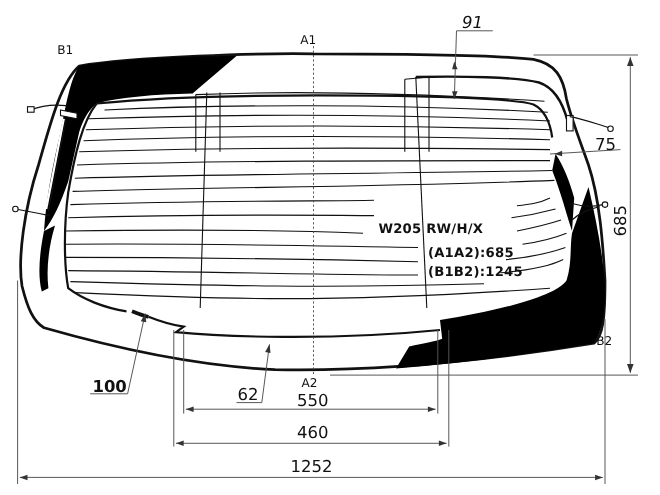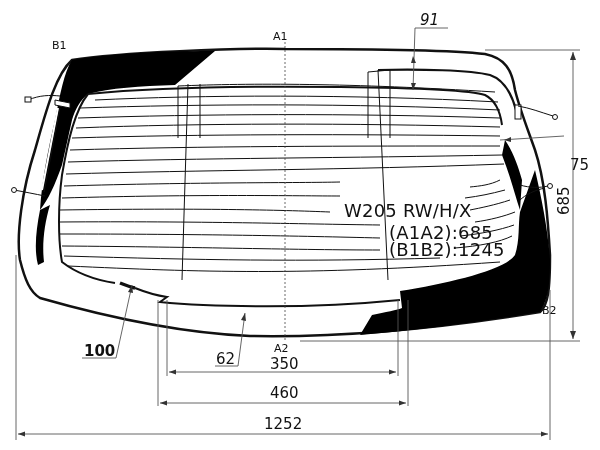--- a/index.html
+++ b/index.html
@@ -1,21 +1,21 @@
 <!DOCTYPE html>
 <html><head>
 <meta charset="utf-8">
 <style>
   html, body { margin: 0; padding: 0; background: #ffffff; }
   body { width: 600px; height: 450px; overflow: hidden; position: relative; font-family: "DejaVu Sans", sans-serif; }
   #diagram { position: absolute; left: 0; top: 0; width: 600px; height: 450px; }
   .lbl { position: absolute; font-family: "DejaVu Sans", sans-serif; color: #111; white-space: nowrap; line-height: 1; }
   .pt { font-size: 11px; }
   .dim { font-size: 15px; }
-  .spec { font-size: 18px; letter-spacing: 0.2px; }
+  .spec { font-size: 12px; letter-spacing: 0.2px; font-weight: bold; }
   .vert { transform: rotate(-90deg); transform-origin: left top; }
 </style>
 </head>
 <body>
 
 <svg id="diagram" viewBox="0 0 600 450" xmlns="http://www.w3.org/2000/svg">
 
   <g fill="none" stroke="#111" stroke-width="2.5" stroke-linejoin="round">
     <path d="M 72 60 C 120 52, 240 48, 285 49 C 360 49, 450 50, 485 54 C 505 58, 512 70, 515 90 C 520 110, 528 130, 535 150 C 545 180, 548 220, 550 255 C 550 290, 548 305, 540 312 C 460 325, 350 338, 250 336 C 180 333, 110 318, 40 298 C 30 292, 25 280, 20 260 C 16 235, 22 190, 35 150 C 45 115, 55 75, 72 60 Z"></path>
   </g>
@@ -147,19 +147,19 @@
 <div class="lbl pt" style="left:52px; top:40px;">B1</div>
 <div class="lbl pt" style="left:273px; top:31px;">A1</div>
 <div class="lbl pt" style="left:274px; top:343px;text-align:right;">A2</div>
 <div class="lbl pt" style="left:542px; top:305px;">B2</div>
 
 <div class="lbl spec" style="left:344px; top:202px;">W205 RW/H/X</div>
 <div class="lbl spec" style="left:389px; top:224px;">(A1A2):685</div>
 <div class="lbl spec" style="left:389px; top:241px;">(B1B2):1245</div>
 
 <div class="lbl dim" style="left:420px; top:13px;font-style:italic;">91</div>
-<div class="lbl dim" style="left:570px; top:124px;margin-top:34px;">75</div>
+<div class="lbl dim" style="left:541px; top:124px;">75</div>
 <div class="lbl dim vert" style="left:557px; top:215px;">685</div>
 <div class="lbl dim" style="left:84px; top:344px;font-weight:bold;">100</div>
 <div class="lbl dim" style="left:216px; top:352px;text-align:center;">62</div>
-<div class="lbl dim" style="left:270px; top:357px;">350</div>
+<div class="lbl dim" style="left:270px; top:357px;">550</div>
 <div class="lbl dim" style="left:270px; top:386px;">460</div>
 <div class="lbl dim" style="left:264px; top:417px;">1252</div>
 
 </body></html>

